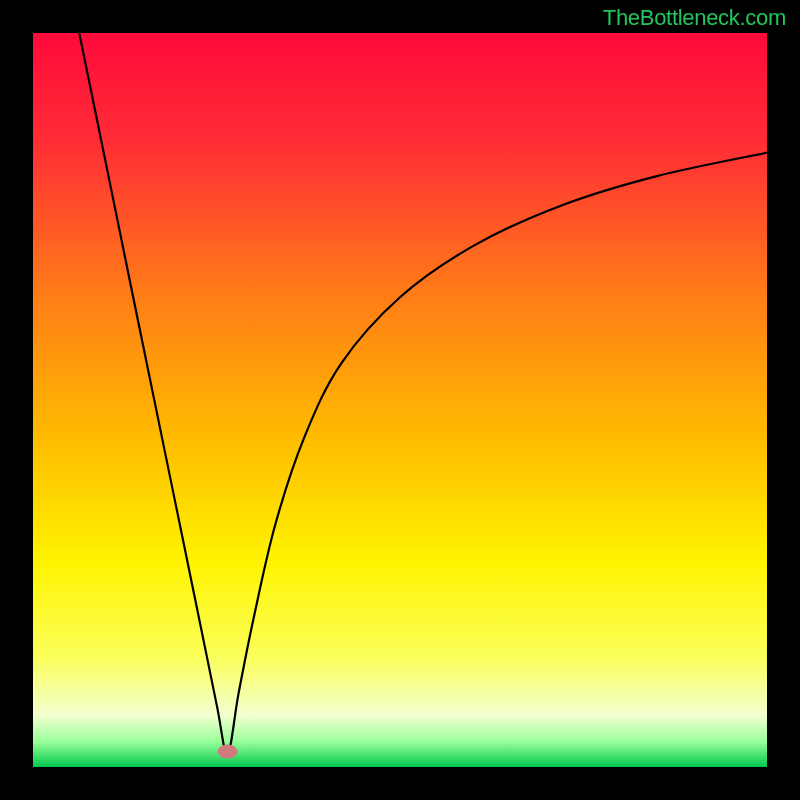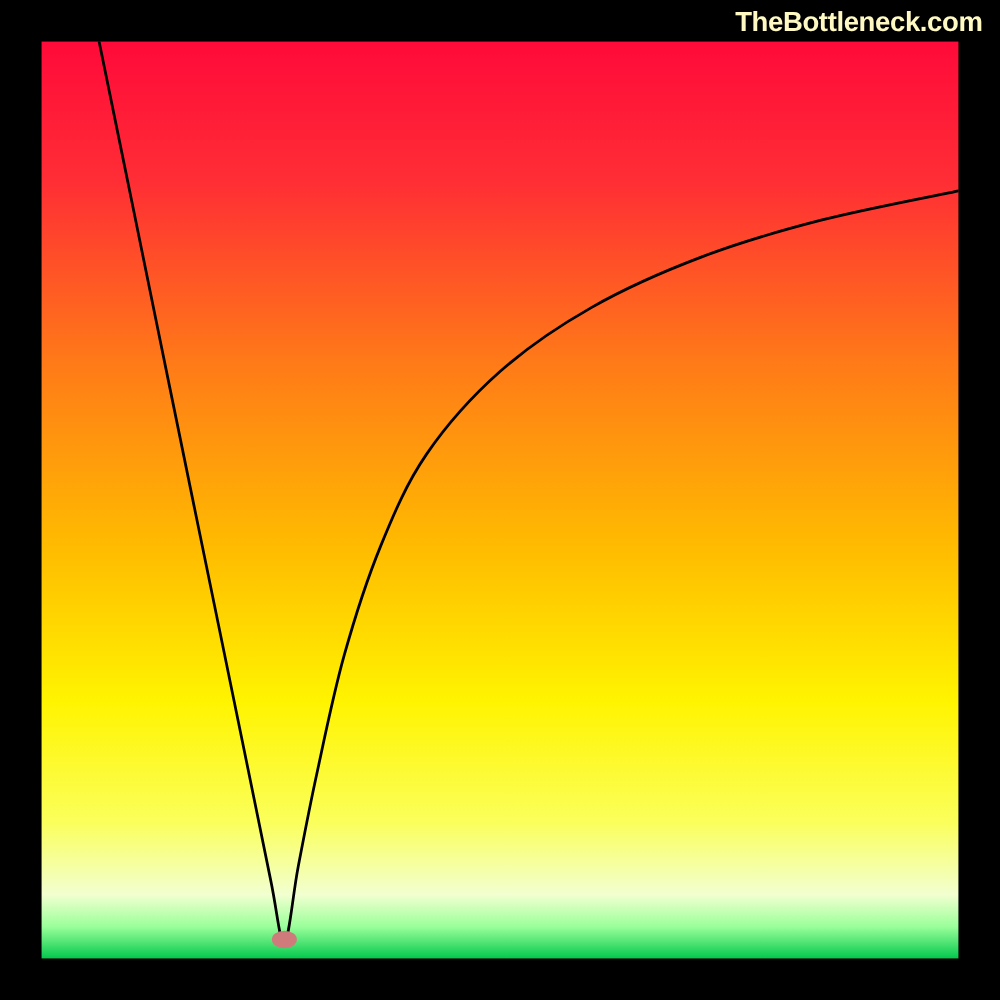--- a/index.html
+++ b/index.html
@@ -16,23 +16,23 @@
     left: 0;
     top: 0;
     width: 800px;
     height: 800px;
     background: #000000;
   }
   .watermark {
     position: absolute;
     top: 5px;
     right: 14px;
-    color: #fef9c3;
+    color: #22c55e;
     font-size: 22px;
-    font-weight: 700;
+    font-weight: 400;
     letter-spacing: -0.3px;
     z-index: 10;
   }
   .plot-wrapper {
     position: absolute;
     left: 33px;
     top: 33px;
     width: 734px;
     height: 734px;
     overflow: hidden;

